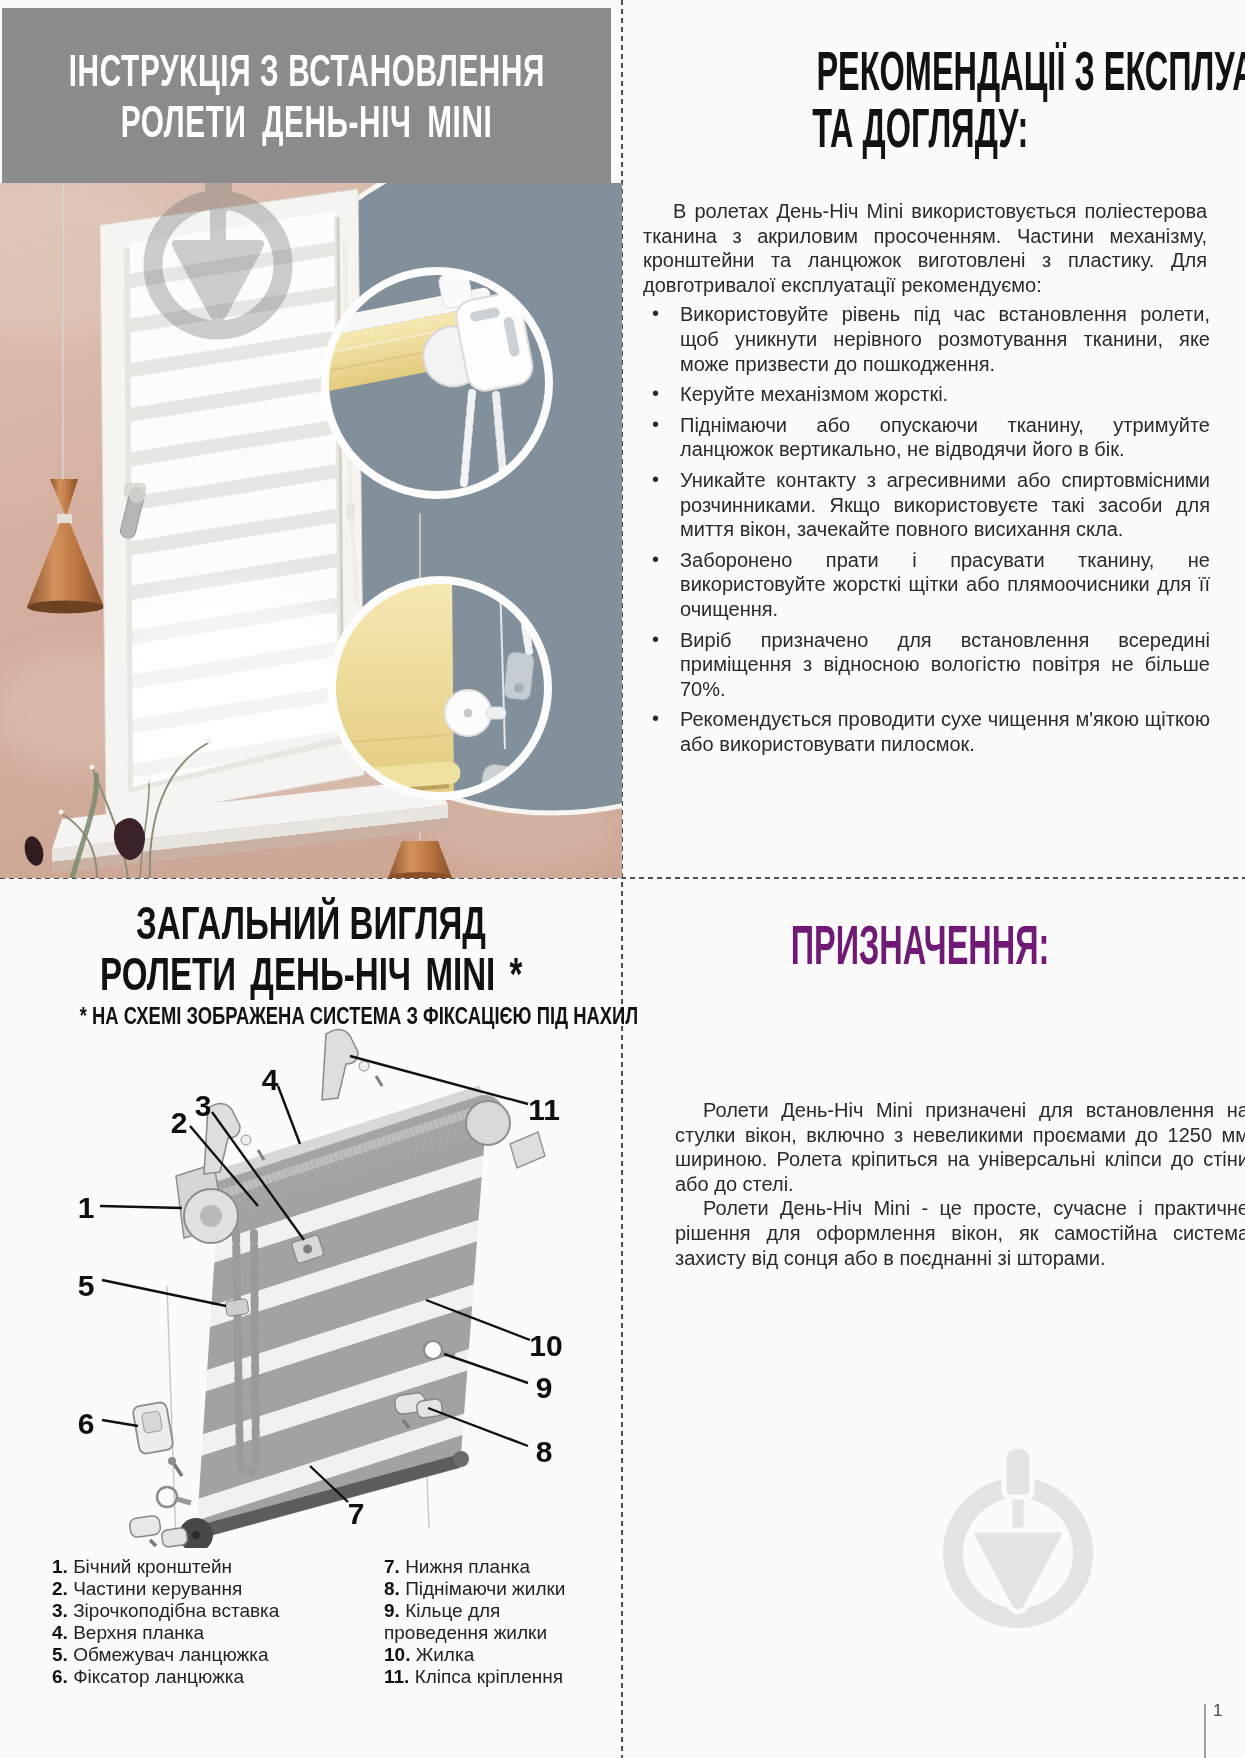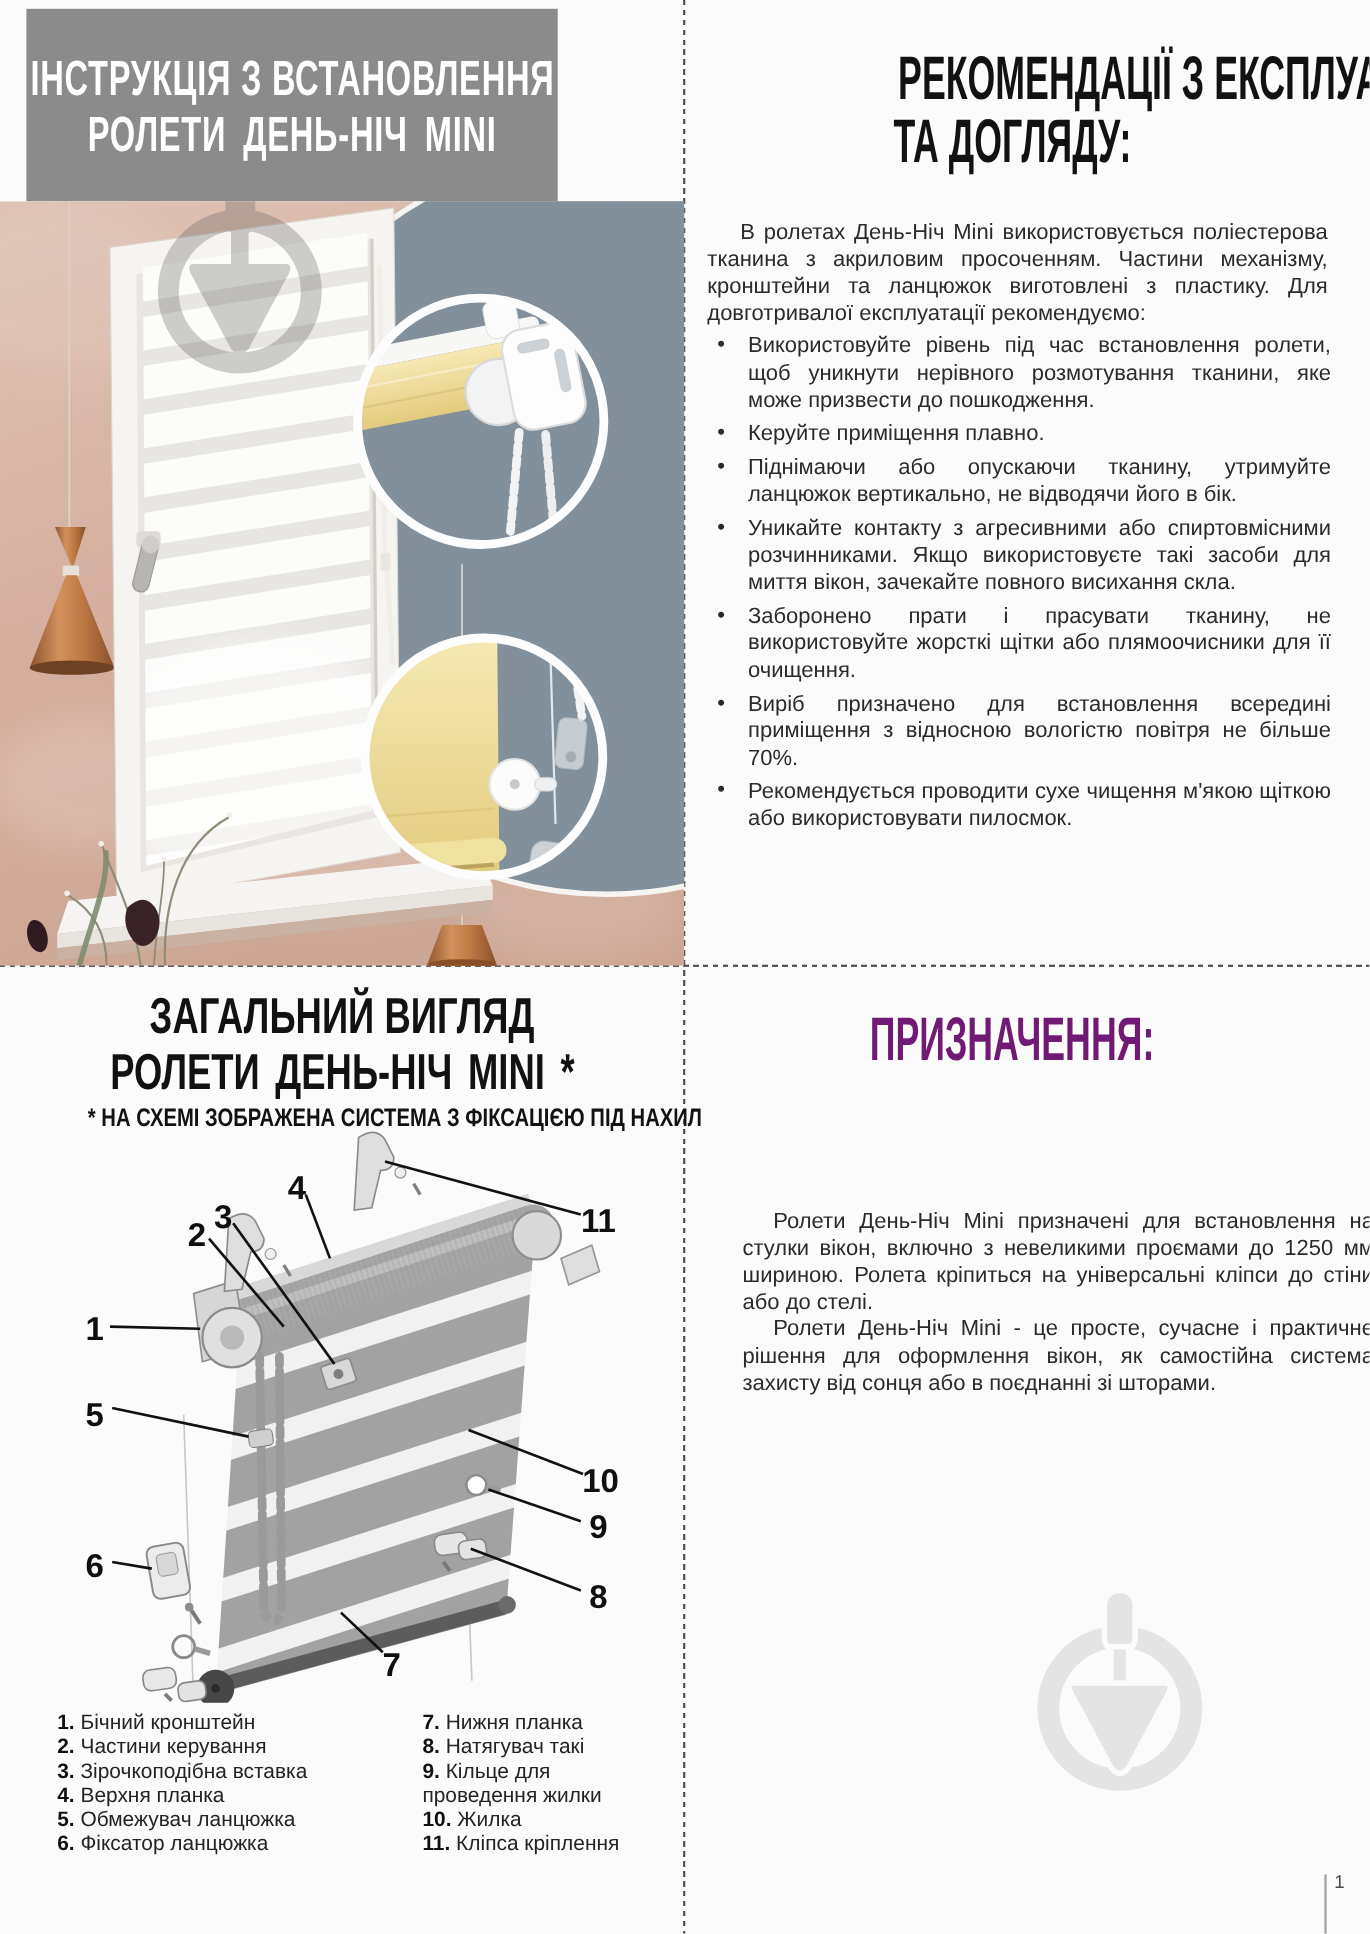--- a/index.html
+++ b/index.html
@@ -3,21 +3,21 @@
 <meta charset="utf-8">
 <style>
   html,body{margin:0;padding:0;}
   body{width:1245px;height:1758px;background:#fbfbfb;font-family:"Liberation Sans",sans-serif;position:relative;overflow:hidden;color:#262626;}
   .divider-v{position:absolute;left:621px;top:0;width:2px;height:1758px;background:repeating-linear-gradient(to bottom,#4f4f4f 0 5px,transparent 5px 9px);}
   .divider-h{position:absolute;left:0;top:877px;width:1245px;height:2px;background:repeating-linear-gradient(to right,#4f4f4f 0 5px,transparent 5px 9px);}
   .cond58{display:inline-block;transform:scaleX(.58);transform-origin:50% 50%;white-space:nowrap;}
   .cond66{display:inline-block;transform:scaleX(.66);transform-origin:50% 50%;white-space:nowrap;}
   .cond72{display:inline-block;transform:scaleX(.72);transform-origin:50% 50%;white-space:nowrap;}
   .cond80{display:inline-block;transform:scaleX(.80);transform-origin:50% 50%;white-space:nowrap;}
-  .install-header{position:absolute;left:24px;top:8px;width:483px;height:175px;background:#8b8b8b;color:#fff;display:flex;flex-direction:column;align-items:center;justify-content:center;gap:2px;text-align:center;}
+  .install-header{position:absolute;left:2px;top:8px;width:609px;height:175px;background:#8b8b8b;color:#fff;display:flex;flex-direction:column;align-items:center;justify-content:center;gap:2px;text-align:center;}
   .install-header .line{font-size:45px;font-weight:700;line-height:49px;letter-spacing:1px;}
   .install-header .line2{word-spacing:10px;}
   .photo{position:absolute;left:0;top:183px;width:622px;height:695px;}
   .rec-title{position:absolute;left:628px;top:42px;width:584px;text-align:center;font-weight:700;color:#121212;}
   .rec-title .t{font-size:56px;line-height:57px;}
   .rec-body{position:absolute;left:640px;top:196px;width:570px;font-size:20px;line-height:24.6px;text-align:justify;color:#2a2a2a;}
   .rec-body .intro{margin:3px;text-indent:30px;}
   ul.bullets{list-style:none;margin:5px 0 0 0;padding:0;}
   ul.bullets li{position:relative;padding-left:40px;margin-bottom:6px;text-align:justify;}
   ul.bullets li .dot{position:absolute;left:12px;top:-1px;}
@@ -219,21 +219,21 @@
   <div class="rec-title">
     <div class="t"><span class="cond58">РЕКОМЕНДАЦІЇ З ЕКСПЛУАТАЦІЇ</span></div>
     <div class="t"><span class="cond58">ТА ДОГЛЯДУ:</span></div>
   </div>
   <div class="rec-body">
     <p class="intro">В ролетах День-Ніч Mini використовується поліестерова тканина з акриловим просоченням. Частини механізму, кронштейни та ланцюжок виготовлені з пластику. Для довготривалої експлуатації рекомендуємо:</p>
     <ul class="bullets">
 
         <li><span class="dot">•</span><span>Використовуйте рівень під час встановлення ролети, щоб уникнути нерівного розмотування тканини, яке може призвести до пошкодження.</span></li>
 
-        <li><span class="dot">•</span><span>Керуйте приміщення плавно.</span></li>
+        <li><span class="dot">•</span><span>Керуйте механізмом жорсткі.</span></li>
 
         <li><span class="dot">•</span><span>Піднімаючи або опускаючи тканину, утримуйте ланцюжок вертикально, не відводячи його в бік.</span></li>
 
         <li><span class="dot">•</span><span>Уникайте контакту з агресивними або спиртовмісними розчинниками. Якщо використовуєте такі засоби для миття вікон, зачекайте повного висихання скла.</span></li>
 
         <li><span class="dot">•</span><span>Заборонено прати і прасувати тканину, не використовуйте жорсткі щітки або плямоочисники для її очищення.</span></li>
 
         <li><span class="dot">•</span><span>Виріб призначено для встановлення всередині приміщення з відносною вологістю повітря не більше 70%.</span></li>
 
         <li><span class="dot">•</span><span>Рекомендується проводити сухе чищення м'якою щіткою або використовувати пилосмок.</span></li>
@@ -394,21 +394,21 @@
       <div class="legend-item"><b>4.</b> <span>Верхня планка</span></div>
 
       <div class="legend-item"><b>5.</b> <span>Обмежувач ланцюжка</span></div>
 
       <div class="legend-item"><b>6.</b> <span>Фіксатор ланцюжка</span></div>
     </div>
   <div class="legend legend-right">
 
       <div class="legend-item"><b>7.</b> <span>Нижня планка</span></div>
 
-      <div class="legend-item"><b>8.</b> <span>Натягувач такі</span></div>
+      <div class="legend-item"><b>8.</b> <span>Піднімаючи жилки</span></div>
 
       <div class="legend-item"><b>9.</b> <span>Кільце для проведення жилки</span></div>
 
       <div class="legend-item"><b>10.</b> <span>Жилка</span></div>
 
       <div class="legend-item"><b>11.</b> <span>Кліпса кріплення</span></div>
     </div>
 </section>
 
 <section>

